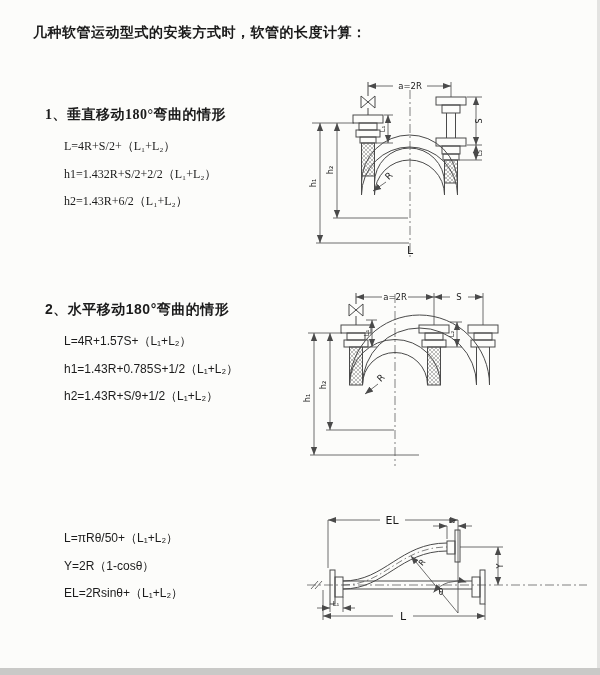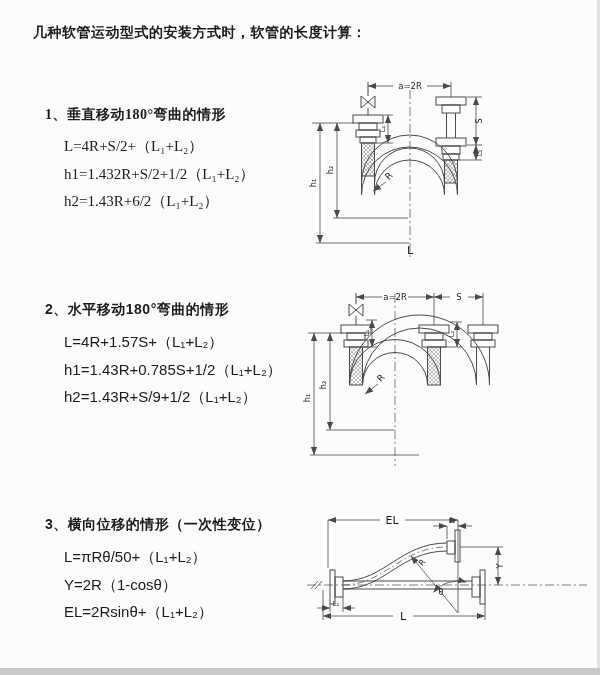--- a/index.html
+++ b/index.html
@@ -15,42 +15,42 @@
   .doc-title{
     position:absolute;left:33px;top:24px;
     font-size:14px;font-weight:700;letter-spacing:0.5px;
   }
   .section{position:absolute;left:45px;}
   .sec1{top:106px;font-family:Liberation Serif, serif;}
   .sec2{top:301px;}
   .sec3{top:516px;}
   .sec-heading{font-size:14px;font-weight:700;letter-spacing:0.5px;}
   .formulas{margin:9px 0 0 19px;}
-  .formula{font-size:15px;line-height:27.5px;font-weight:400;white-space:nowrap;}
+  .formula{font-size:12px;line-height:27.5px;font-weight:400;white-space:nowrap;}
   .diagram{position:absolute;}
   .d1{left:300px;top:68px;}
   .d2{left:300px;top:280px;}
   .d3{left:295px;top:500px;}
   svg{display:block;}
   svg text{font-family:"DejaVu Sans","Liberation Sans",sans-serif;fill:#1b1b1b;}
   .edge-bottom{position:absolute;left:0;bottom:0;width:600px;height:7px;background:#c9c9c7;}
   .edge-right{position:absolute;right:0;top:0;width:3px;height:675px;background:#e3e3e1;}
 </style>
 </head>
 <body>
 
 <div class="page">
 
   <div class="doc-title">几种软管运动型式的安装方式时，软管的长度计算：</div>
 
   <div class="section sec1">
     <div class="sec-heading">1、垂直移动180°弯曲的情形</div>
     <div class="formulas">
       <div class="formula">L=4R+S/2+（L₁+L₂）</div>
-      <div class="formula">h1=1.432R+S/2+1/2（L₁+L₂）</div>
+      <div class="formula">h1=1.432R+S/2+2/2（L₁+L₂）</div>
       <div class="formula">h2=1.43R+6/2（L₁+L₂）</div>
     </div>
   </div>
 
   <div class="diagram d1">
     <svg width="250" height="198" viewBox="0 0 250 198">
       <defs>
         <marker id="ar1" viewBox="0 0 10 10" refX="9" refY="5" markerWidth="9" markerHeight="9" orient="auto-start-reverse" markerUnits="userSpaceOnUse">
           <path d="M0 1.5 L9 5 L0 8.5 Z" fill="#4a4a4a"></path>
         </marker>
@@ -227,21 +227,20 @@
       <text x="159" y="20" font-size="8.5" text-anchor="middle">S</text>
       <text font-size="8" text-anchor="middle" transform="rotate(-90 10 118)" x="10" y="118">h₁</text>
       <text font-size="8" text-anchor="middle" transform="rotate(-90 26 105)" x="26" y="105">h₂</text>
       <text font-size="7" text-anchor="middle" transform="rotate(-90 69 53)" x="69" y="53">L₁</text>
       <text font-size="7" text-anchor="middle" transform="rotate(-90 154 54)" x="154" y="54">L₂</text>
       <text font-size="9" text-anchor="middle" transform="rotate(-45 83 100)" x="83" y="100">R</text>
     </svg>
   </div>
 
   <div class="section sec3">
-    <div class="sec-heading">3、横向位移的情形（一次性变位）</div>
     <div class="formulas">
       <div class="formula">L=πRθ/50+（L₁+L₂）</div>
       <div class="formula">Y=2R（1-cosθ）</div>
       <div class="formula">EL=2Rsinθ+（L₁+L₂）</div>
     </div>
   </div>
 
   <div class="diagram d3">
     <svg width="300" height="150" viewBox="0 0 300 150">
       <defs>

